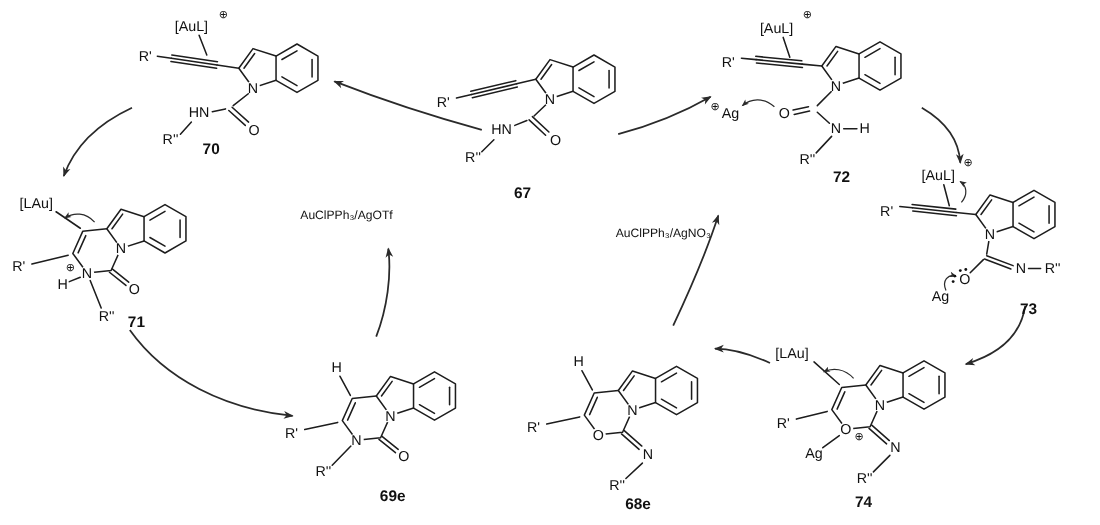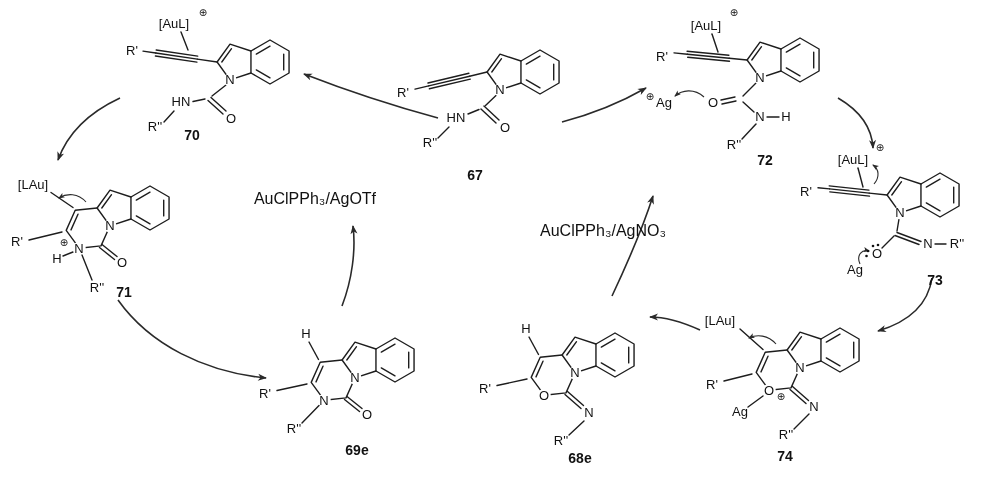--- a/index.html
+++ b/index.html
@@ -8,21 +8,21 @@
   .layer { position:absolute; left:0; top:0; }
   .compound { position:absolute; }
   .bond { stroke:#1d1d1d; stroke-width:1.4; fill:none; stroke-linejoin:round; stroke-linecap:round; }
   .arrow { stroke:#2a2a2a; stroke-width:1.6; fill:none; }
   .earrow { stroke:#2a2a2a; stroke-width:1.1; fill:none; }
   .atom { font-size:13px; fill:#111; text-anchor:middle; font-family:"Liberation Sans", sans-serif; }
   .atom-bg { fill:#ffffff; stroke:none; }
   .charge { font-size:10px; fill:#111; text-anchor:middle; font-family:"DejaVu Sans", sans-serif; }
   .num { font-size:14px; font-weight:bold; fill:#111; text-anchor:middle; }
   .lp { fill:#111; }
-  .catalyst { position:absolute; width:180px; text-align:center; font-size:16px; color:#111; }
+  .catalyst { position:absolute; width:180px; text-align:center; font-size:11px; color:#111; }
   marker path { fill:#2a2a2a; stroke:none; }
 </style>
 </head>
 <body>
 
 <div id="canvas">
 
   <svg class="layer" width="1000" height="477">
     <defs>
       <marker id="ah" markerWidth="11" markerHeight="9" refX="8.5" refY="4" orient="auto" markerUnits="userSpaceOnUse">
@@ -34,21 +34,21 @@
     <path class="arrow" marker-end="url(#ah)" d="M118,300 C150,345 205,372 266,378"></path>
     <path class="arrow" marker-end="url(#ah)" d="M342,306 C352,280 356,250 353,226"></path>
     <path class="arrow" marker-end="url(#ah)" d="M562,122 C600,112 625,100 646,88"></path>
     <path class="arrow" marker-end="url(#ah)" d="M838,98 C862,112 872,130 873,148"></path>
     <path class="arrow" marker-end="url(#ah)" d="M932,278 C928,305 908,322 878,331"></path>
     <path class="arrow" marker-end="url(#ah)" d="M700,330 C680,321 664,317 650,317"></path>
     <path class="arrow" marker-end="url(#ah)" d="M612,296 C628,262 642,230 653,196"></path>
   </svg>
 
   <div class="catalyst" style="left:225px; top:190px;">AuClPPh₃/AgOTf</div>
-  <div class="catalyst" style="left:513px; top:222px;">AuClPPh₃/AgNO₃</div>
+  <div class="catalyst" style="left:513px; top:206px;">AuClPPh₃/AgNO₃</div>
 
   <svg class="compound" style="left:40px; top:0px;" width="290" height="155">
     <g class="bond">
       <path d="M249.05,51 L230,40 L210.95,51 L210.95,73 L230,84 L249.05,73 Z"></path>
       <path d="M230,46.2 L216.3,54.1"></path>
         <path d="M216.3,69.9 L230,77.8"></path>
         <path d="M243.7,54.1 L243.7,69.9"></path>
       <path d="M210.95,51 L190,44.2 L177.1,62 L190,79.8 L210.95,73"></path>
       <path d="M191.5,48.7 L181.8,62"></path>
     </g>

